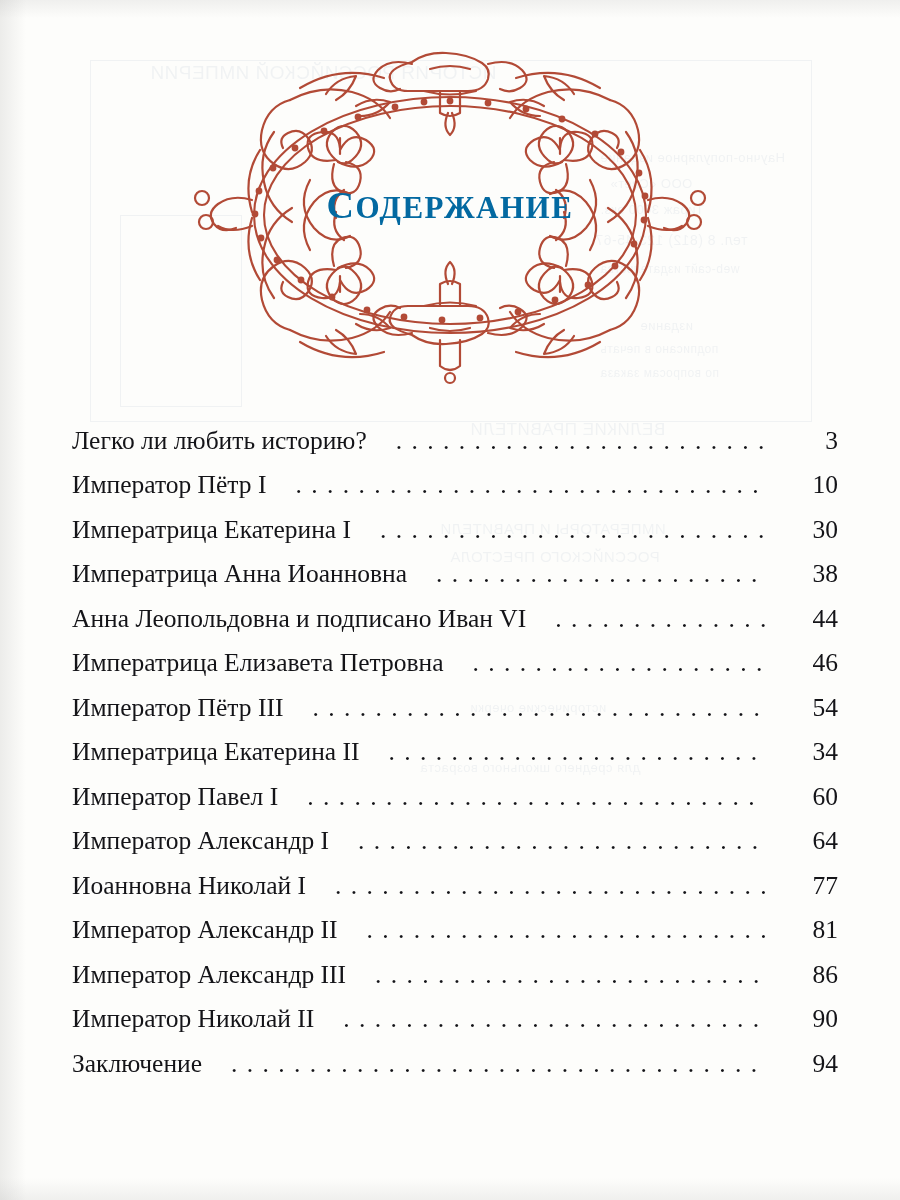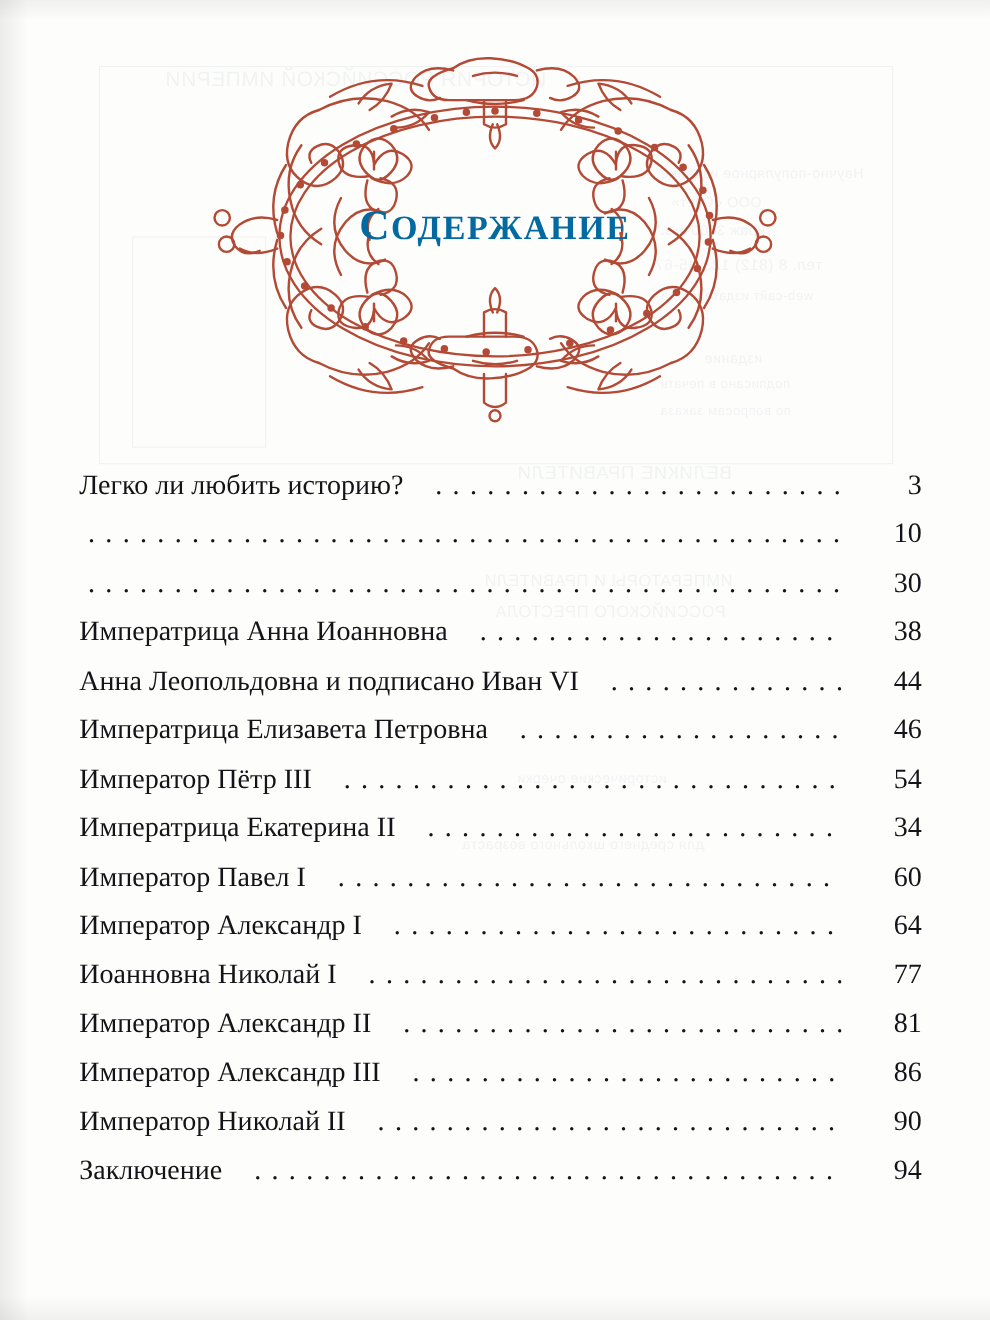--- a/index.html
+++ b/index.html
@@ -320,24 +320,26 @@
     <span><span class="cap">С</span>ОДЕРЖАНИЕ</span>
   </div>
 
   <div class="toc">
     <div class="toc-row">
       <span class="toc-label">Легко ли любить историю?</span>
       <span class="toc-dots"></span>
       <span class="toc-page">3</span>
     </div>
     <div class="toc-row">
+      <span class="toc-label">Император Пётр I</span>
       <span class="toc-dots"></span>
       <span class="toc-page">10</span>
     </div>
     <div class="toc-row">
+      <span class="toc-label">Императрица Екатерина I</span>
       <span class="toc-dots"></span>
       <span class="toc-page">30</span>
     </div>
     <div class="toc-row">
       <span class="toc-label">Императрица Анна Иоанновна</span>
       <span class="toc-dots"></span>
       <span class="toc-page">38</span>
     </div>
     <div class="toc-row">
       <span class="toc-label">Анна Леопольдовна и подписано Иван VI</span>

